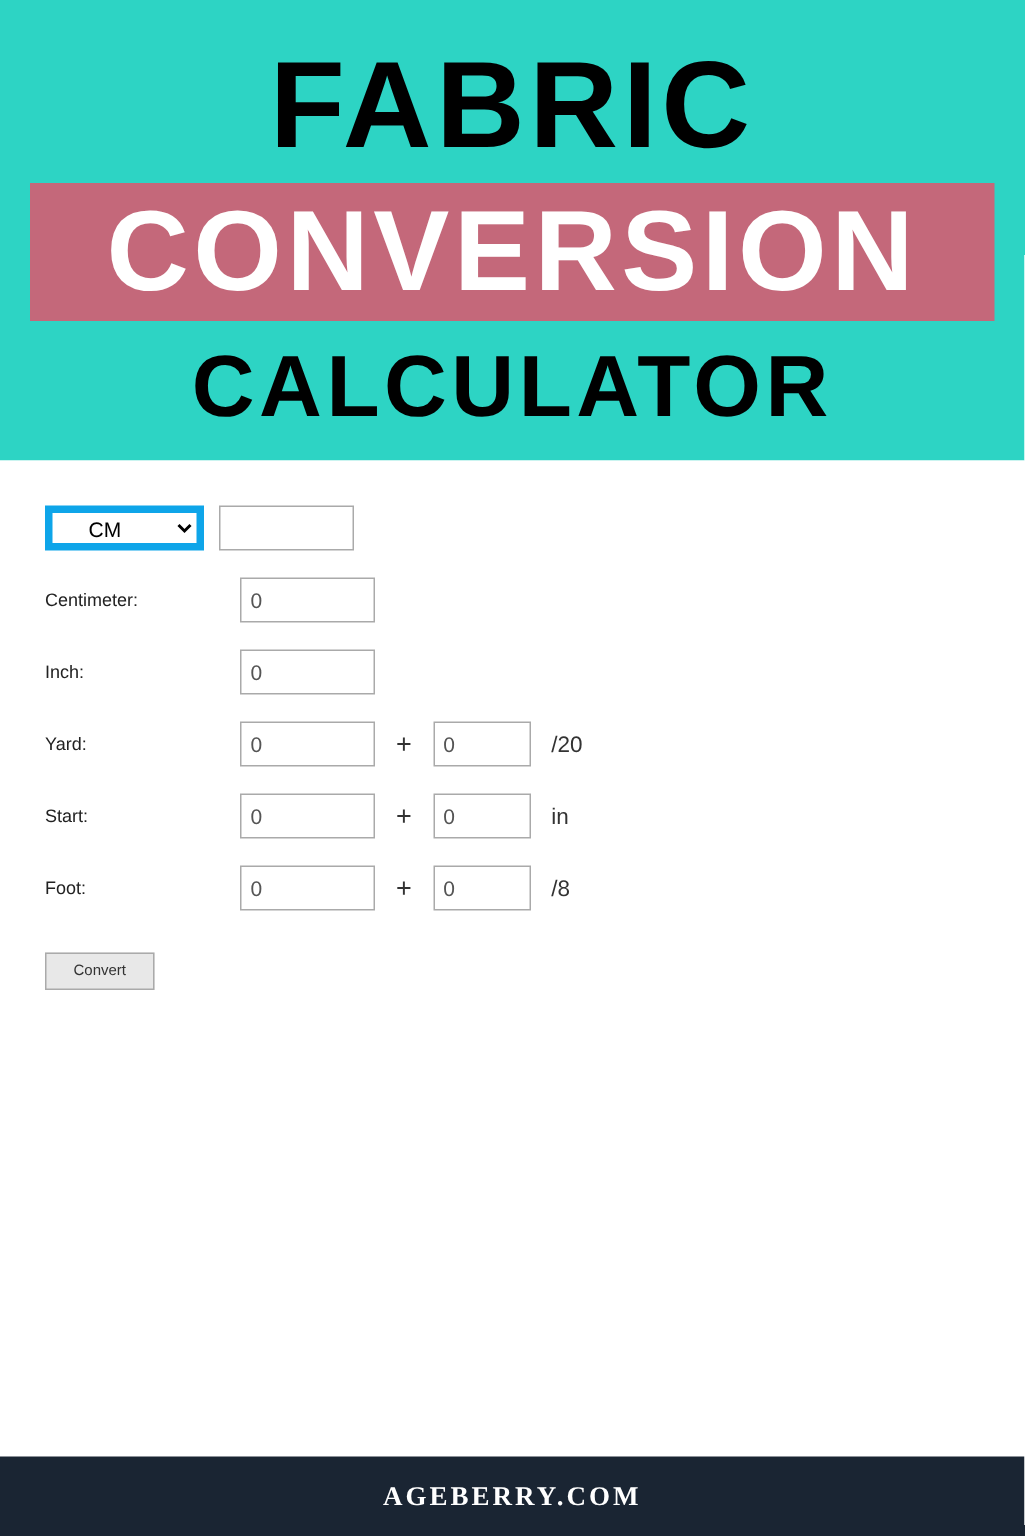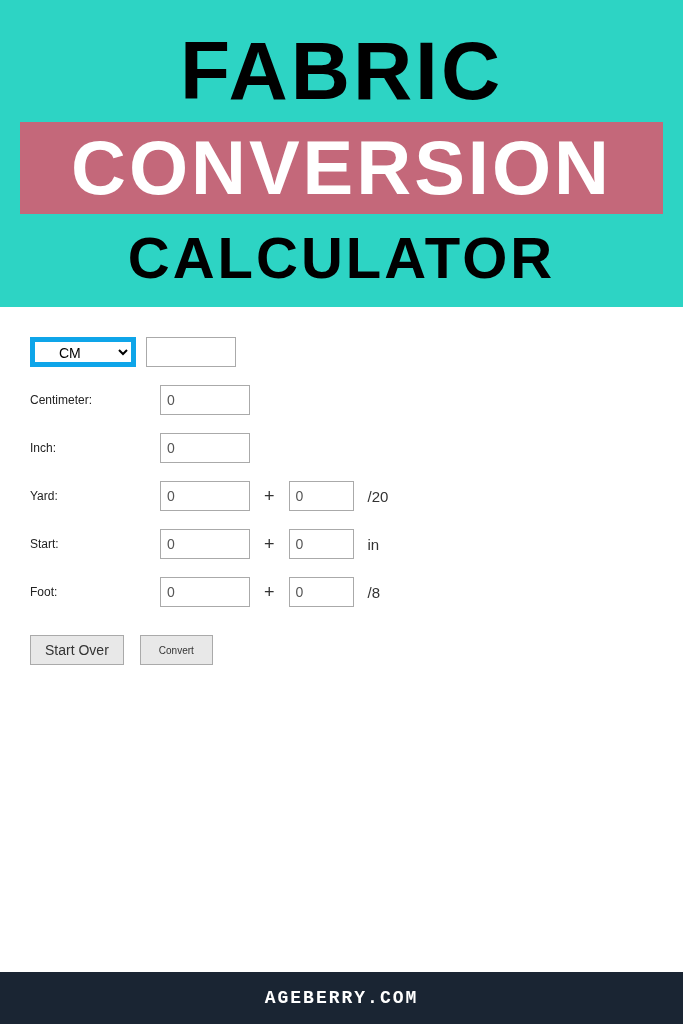--- a/index.html
+++ b/index.html
@@ -160,21 +160,21 @@
     }
 
     .footer-section {
       background: #1a2533;
       color: #fff;
       text-align: center;
       padding: 16px;
       font-size: 18px;
       font-weight: bold;
       letter-spacing: 2px;
-      font-family: Liberation Mono, monospace;
+      font-family: Liberation Serif, serif;
     }
   </style>
 </head>
 <body>
 
 <div class="header-section">
   <div class="title-fabric">FABRIC</div>
   <div class="title-conversion-wrapper">
     <div class="title-conversion">CONVERSION</div>
   </div>
@@ -223,21 +223,20 @@
 
     <div class="form-row">
       <div class="label-col">Foot:</div>
       <input type="text" class="input-main" value="0" style="">
       <span class="plus-sign">+</span>
       <input type="text" class="input-secondary" value="0" style="">
       <span class="unit-suffix">/8</span>
     </div>
 
     <div class="button-row">
-      <button class="btn-start-over">Start Over</button>
       <button class="btn-convert">Convert</button>
     </div>
 
   </div>
 </div>
 
 <div class="footer-section">
   <span>AGEBERRY.COM</span>
 </div>
 

